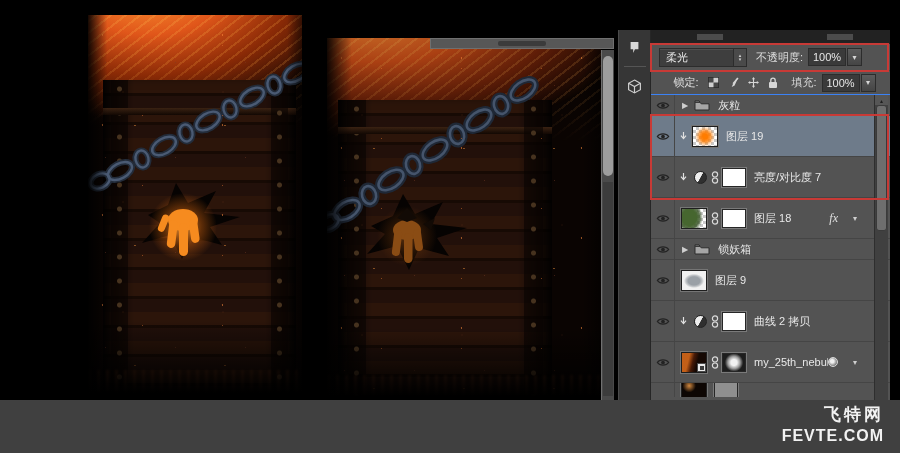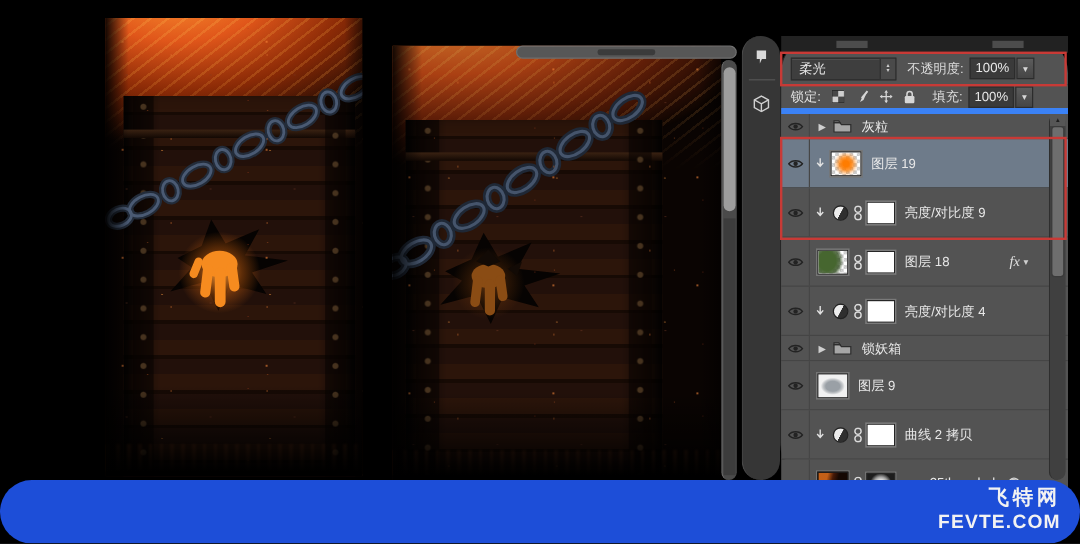--- a/index.html
+++ b/index.html
@@ -1,18 +1,18 @@
 <!DOCTYPE html>
 <html><head>
 <meta charset="utf-8">
 <style>
   * { margin:0; padding:0; box-sizing:border-box; }
   html,body { width:900px; height:453px; background:#000; overflow:hidden;
               font-family:"Liberation Sans", sans-serif; }
-  .abs { position:absolute;border-radius:31px; }
+  .abs { position:absolute; }
   #stage { position:relative; width:900px; height:453px; background:#000; overflow:hidden; }
 
   
   .scene { position:absolute; overflow:hidden; background:#0a0402; }
   .flames { position:absolute; left:0; right:0; top:0; height:30%;
     background:
       radial-gradient(130% 150% at 28% -25%, #ff9a33 0%, #e0561a 28%, #8a2a06 52%, rgba(26,7,2,0) 78%),
       linear-gradient(168deg, rgba(120,35,8,.55) 0%, rgba(20,6,2,0) 70%);
   }
   .flames::after { content:""; position:absolute; inset:0;
@@ -78,21 +78,21 @@
   .dd-spin { width:13px; height:100%; border-left:1px solid #2c2c2c; background:#4a4a4a;
     display:flex; flex-direction:column; align-items:center; justify-content:center;
     font-size:5px; line-height:4px; color:#d0d0d0; }
   .lbl { margin-left:9px; color:#dcdcdc; }
   .valbox { margin-left:5px; width:38px; height:18px; background:#3a3a3a; border:1px solid #2c2c2c;
     display:inline-flex; align-items:center; justify-content:flex-end; padding-right:4px; color:#e6e6e6; }
   .valbtn { width:15px; height:18px; margin-left:1px; background:linear-gradient(#5c5c5c,#454545);
     border:1px solid #2c2c2c; display:inline-flex; align-items:center; justify-content:center;
     font-size:8px; color:#d6d6d6; }
   .lock-row { height:24px; display:flex; align-items:center; padding-left:8px;
-    border-bottom:5px solid #3b82f6; }
+    border-bottom:1px solid #3b82f6;justify-content:center; }
   .lock-ic { margin-left:9px; display:inline-flex; }
 
   .rows {}
   .row { display:flex; align-items:center; background:#535353;
     border-bottom:1px solid #454545; position:relative; }
   .h27 { height:41px; } .h21 { height:21px; }
   .row.sel { background:#6e7b8a; }
   .eye-cell { width:24px; align-self:stretch; display:flex; align-items:center; justify-content:center;
     border-right:1px solid #464646; flex:none; }
   .clip { margin-left:4px; flex:none; display:inline-flex; }
@@ -125,40 +125,40 @@
   .mask { margin-left:3px; width:24px; height:19px; background:#fff; border:1px solid #262626;
     box-shadow:0 0 0 1px #7a7a7a; position:relative; flex:none; overflow:hidden; }
   .mask.flame-mask .blob { background:
       radial-gradient(circle 6px at 58% 38%, #111 99%, rgba(0,0,0,0)),
       radial-gradient(circle 5px at 42% 60%, #111 99%, rgba(0,0,0,0)),
       radial-gradient(circle 3px at 72% 66%, #fff 99%, rgba(0,0,0,0)); }
   .mask.nebula-mask { background:#1d1d1d; }
   .mask.nebula-mask .blob { background:radial-gradient(circle at 50% 50%, #f2f2f2 0 22%, #9b9b9b 44%, rgba(0,0,0,0) 66%); }
   .lname { margin-left:8px; white-space:nowrap; overflow:hidden; color:#e8e8e8; }
   .u { }
-  .row-right { margin-left:auto; margin-right:33px; display:flex; align-items:center; gap:3px; }
+  .row-right { margin-left:auto; margin-right:33px; display:flex; align-items:center; gap:15px; }
   .fx { font-style:italic; font-family:"Liberation Serif", serif; font-size:12px; color:#e0e0e0; }
   .row-dd { font-size:8px; color:#cfcfcf; }
   .sf-circle { width:10px; height:10px; border-radius:50%; border:1px solid #d8d8d8;
     background:radial-gradient(circle at 40% 40%, #efefef 25%, #6f6f6f 75%); }
   .partial-row { height:14px; overflow:hidden; border-bottom:none; }
 
   .pscrollbar { left:874px; top:95px; width:14px; height:305px; background:#404040;
     border-left:1px solid #2e2e2e; }
   .pscroll-up { position:absolute; top:0; left:0; right:0; height:10px; background:#565656;
     display:flex; align-items:center; justify-content:center; font-size:6px; color:#1e1e1e; }
   .pscroll-thumb { position:absolute; top:10px; left:1px; right:1px; height:126px;
     background:#6e6e6e; border:1px solid #3a3a3a; border-radius:3px; }
 
   .redbox { position:absolute; border:2px solid #c83a36; pointer-events:none; z-index:40; }
   #redbox-blend { left:650px; top:43px; width:239px; height:29px; }
   #redbox-layers { left:650px; top:114px; width:239px; height:86px; }
 
   
-  .bottom-band { left:0; top:400px; width:900px; height:53px; background:#1d4ed8;padding-left:36px; }
+  .bottom-band { left:0; top:400px; width:900px; height:53px; background:#404040;padding-left:36px; }
   .wm { position:absolute; right:16px; top:3px; text-align:right; color:#f2f2f2; }
   .wm-line1 { font-size:17px; font-weight:bold; letter-spacing:3px; }
   .wm-line2 { font-size:16px; font-weight:bold; letter-spacing:1px; margin-top:1px; }
 </style>
 </head>
 <body>
 
 <svg width="0" height="0" style="position:absolute">
   <defs>
     <symbol id="i-eye" viewBox="0 0 16 10">
@@ -426,21 +426,21 @@
               <use href="#i-clip"></use>
             </svg>
           </span>
         <span class="adj-circle"></span>
         <span class="chain-ic">
             <svg width="8" height="13">
               <use href="#i-chainlink"></use>
             </svg>
           </span>
         <span class="mask"></span>
-        <span class="lname">亮度/对比度 9</span>
+        <span class="lname">亮度/对比度 7</span>
       </div>
 
       <div class="row h27">
         <span class="eye-cell">
             <svg width="14" height="9">
               <use href="#i-eye"></use>
             </svg>
           </span>
         <span class="thumb checker">
             <span class="blob green"></span>
@@ -451,87 +451,67 @@
             </svg>
           </span>
         <span class="mask"></span>
         <span class="lname u">图层 18</span>
         <span class="row-right">
           <span class="fx">fx</span>
           <span class="row-dd">▾</span>
         </span>
       </div>
 
+
+      <div class="row h21">
+        <span class="eye-cell">
+            <svg width="14" height="9">
+              <use href="#i-eye"></use>
+            </svg>
+          </span>
+        <span class="tri">▶</span>
+        <span class="folder">
+            <svg width="16" height="12">
+              <use href="#i-folder"></use>
+            </svg>
+          </span>
+        <span class="lname u">锁妖箱</span>
+      </div>
+
+      <div class="row h27">
+        <span class="eye-cell">
+            <svg width="14" height="9">
+              <use href="#i-eye"></use>
+            </svg>
+          </span>
+        <span class="thumb white">
+            <span class="blob graycloud"></span>
+          </span>
+        <span class="lname">图层 9</span>
+      </div>
+
+
       <div class="row h27">
         <span class="eye-cell">
             <svg width="14" height="9">
               <use href="#i-eye"></use>
             </svg>
           </span>
         <span class="clip">
             <svg width="9" height="10">
               <use href="#i-clip"></use>
             </svg>
           </span>
         <span class="adj-circle"></span>
         <span class="chain-ic">
             <svg width="8" height="13">
               <use href="#i-chainlink"></use>
             </svg>
           </span>
         <span class="mask"></span>
-        <span class="lname">亮度/对比度 4</span>
-      </div>
-
-      <div class="row h21">
-        <span class="eye-cell">
-            <svg width="14" height="9">
-              <use href="#i-eye"></use>
-            </svg>
-          </span>
-        <span class="tri">▶</span>
-        <span class="folder">
-            <svg width="16" height="12">
-              <use href="#i-folder"></use>
-            </svg>
-          </span>
-        <span class="lname u">锁妖箱</span>
-      </div>
-
-      <div class="row h27">
-        <span class="eye-cell">
-            <svg width="14" height="9">
-              <use href="#i-eye"></use>
-            </svg>
-          </span>
-        <span class="thumb white">
-            <span class="blob graycloud"></span>
-          </span>
-        <span class="lname">图层 9</span>
-      </div>
-
-
-      <div class="row h27">
-        <span class="eye-cell">
-            <svg width="14" height="9">
-              <use href="#i-eye"></use>
-            </svg>
-          </span>
-        <span class="clip">
-            <svg width="9" height="10">
-              <use href="#i-clip"></use>
-            </svg>
-          </span>
-        <span class="adj-circle"></span>
-        <span class="chain-ic">
-            <svg width="8" height="13">
-              <use href="#i-chainlink"></use>
-            </svg>
-          </span>
-        <span class="mask"></span>
         <span class="lname">曲线 2 拷贝</span>
       </div>
 
       <div class="row h27">
         <span class="eye-cell">
             <svg width="14" height="9">
               <use href="#i-eye"></use>
             </svg>
           </span>
         <span class="thumb nebula">

